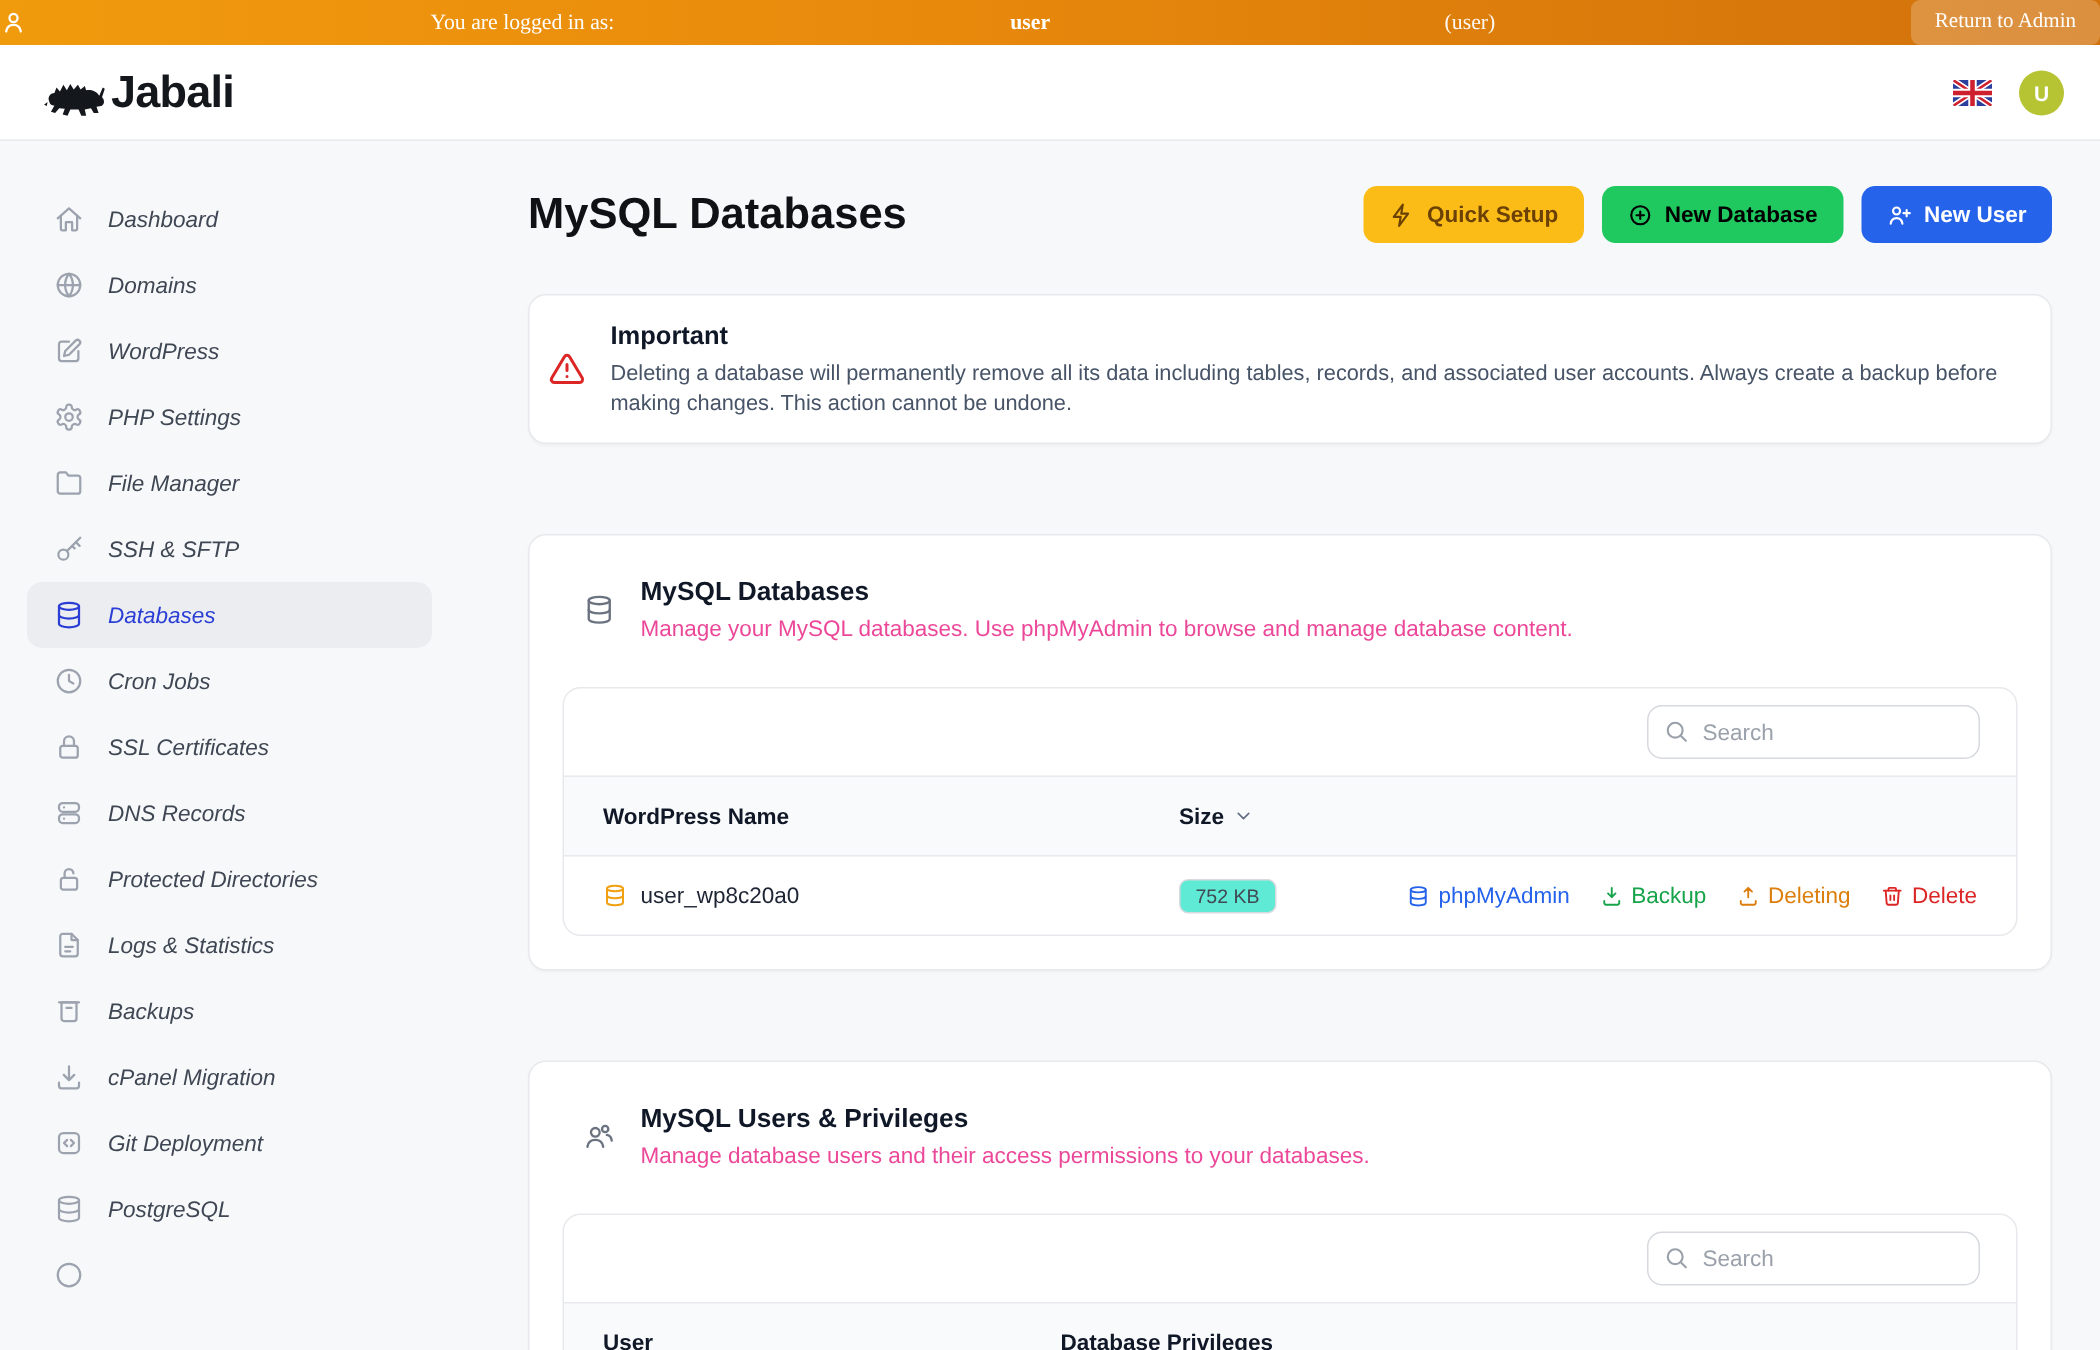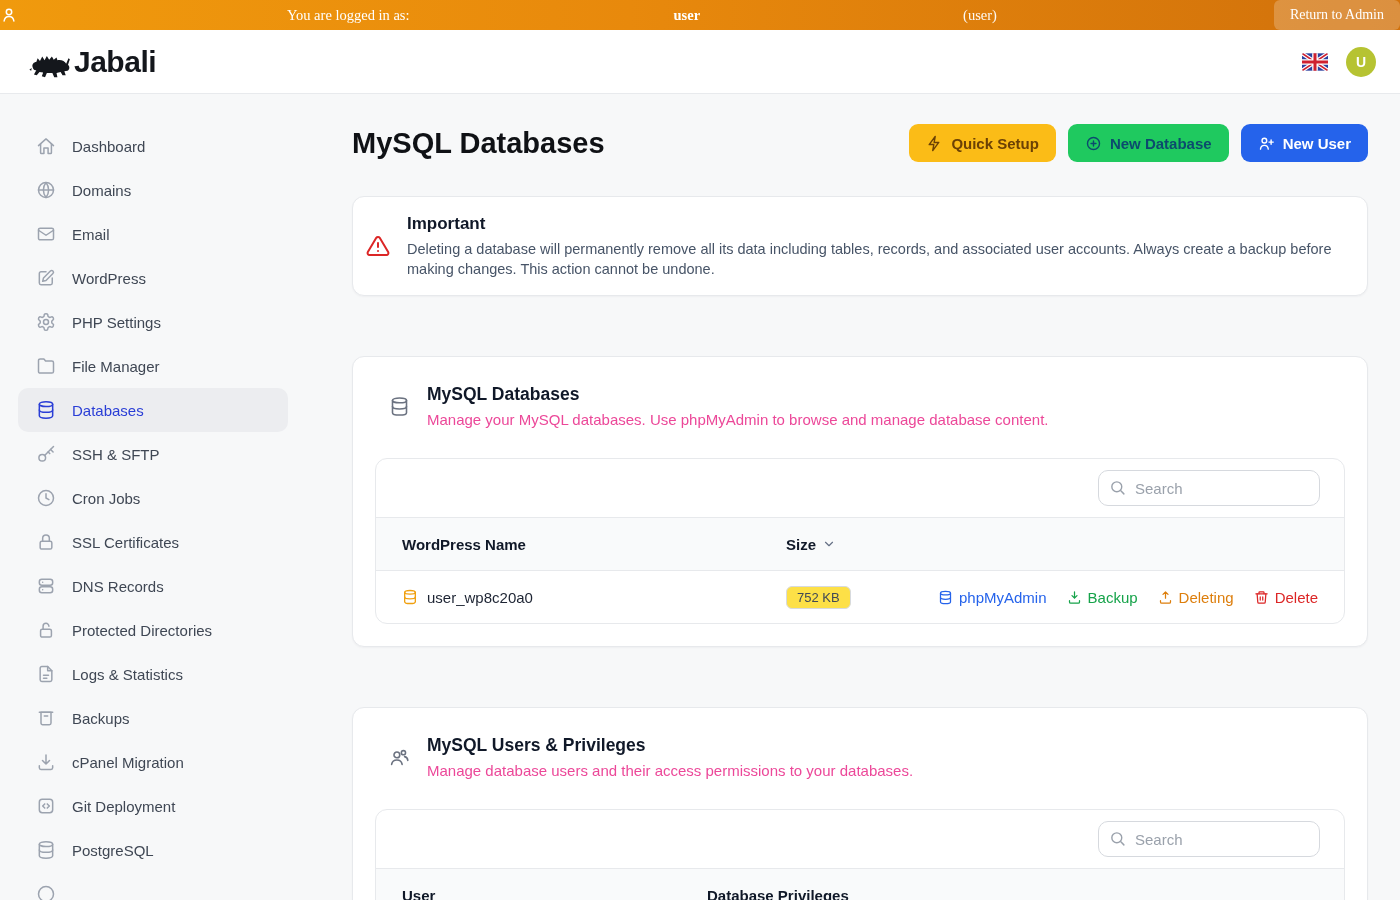--- a/index.html
+++ b/index.html
@@ -23,36 +23,36 @@
   .brand-name { font-size:30px; font-weight:800; color:#14171c; letter-spacing:-.5px; }
   .header-right { display:flex; align-items:center; gap:18px; }
   .flag { width:26px; height:18px; border-radius:2px; overflow:hidden; }
   .avatar { width:30px; height:30px; border-radius:50%; background:#b6c332; color:#fff;
     font-size:14px; font-weight:700; display:flex; align-items:center; justify-content:center; cursor:pointer; }
 
   
   .layout { display:flex; height:794px; }
   .sidebar { width:320px; padding:30px 32px 0 18px; flex:none; }
   .side-item { height:44px; display:flex; align-items:center; gap:16px; padding:0 18px;
-    border-radius:10px; font-size:15px; color:#3f4754; cursor:pointer; }
+    border-radius:10px; font-size:15px; color:#3f4754; cursor:pointer;font-style:italic; }
   .side-item svg { width:20px; height:20px; color:#9ca3af; flex:none; }
   .side-item.active { background:#ecedf0; color:#2a3ed6; font-weight:500; }
   .side-item.active svg { color:#2a3ed6; }
 
   .main { flex:1; padding:30px 32px 0 32px; min-width:0; }
 
   
   .title-row { display:flex; align-items:center; justify-content:space-between; }
   h1 { font-size:29px; line-height:38px; font-weight:800; color:#0f1115; }
   .actions { display:flex; gap:12px; }
   .btn { height:38px; border:none; border-radius:9px; padding:0 17px; font-size:15px; font-weight:600;
     font-family:inherit; display:inline-flex; align-items:center; gap:8px; cursor:pointer; }
   .btn svg { width:17px; height:17px; }
   .btn-amber { background:#fbbc17; color:#6b4105; }
-  .btn-green { background:#1fc95f; color:#0c4a6e; }
+  .btn-green { background:#1fc95f; color:#000000; }
   .btn-blue  { background:#2563eb; color:#fff; }
 
   
   .card { background:#fff; border:1px solid #e7e9ec; border-radius:12px;
     box-shadow:0 1px 2px rgba(16,24,40,.04); }
   .warning-card { margin-top:34px; padding:16px 13px; display:flex; align-items:center; gap:17px; }
   .warning-card svg { width:24px; height:24px; color:#dc2626; flex:none; }
   .warning-title { font-size:17px; font-weight:700; line-height:22px; margin-bottom:4px; color:#101828; }
   .warning-body { font-size:14.5px; line-height:20px; color:#475467; max-width:935px; }
 
@@ -74,21 +74,21 @@
     border-top:1px solid #e7e9ec; border-bottom:1px solid #e7e9ec; font-size:15px; font-weight:700; color:#101828; }
   .grid-db { grid-template-columns:384px 1fr auto; }
   .grid-users { grid-template-columns:305px 1fr; }
   .th-sort { display:flex; align-items:center; gap:6px; cursor:pointer; }
   .th-sort svg { width:14px; height:14px; color:#667085; }
 
   .trow { display:grid; align-items:center; height:52px; padding:0 26px; font-size:15px; }
   .db-name { display:flex; align-items:center; gap:9px; color:#1d2433; }
   .db-name svg { width:16px; height:16px; color:#f0a010; flex:none; }
   .size-badge { display:inline-block; justify-self:start; padding:3px 10px; border:1px solid #d7dade;
-    border-radius:6px; background:#fde047; font-size:13px; color:#414955; }
+    border-radius:6px; background:#5eead4; font-size:13px; color:#414955; }
   .row-actions { justify-self:end; display:flex; align-items:center; gap:20px; }
   .action-link { display:flex; align-items:center; gap:6px; font-size:15px; cursor:pointer; background:none;
     border:none; font-family:inherit; padding:0; }
   .action-link svg { width:15px; height:15px; }
   .lnk-blue { color:#2563eb; } .lnk-green { color:#16a34a; }
   .lnk-orange { color:#dd7e0c; } .lnk-red { color:#dc2626; }
 </style>
 </head>
 <body>
 
@@ -137,61 +137,54 @@
     <div class="side-item">
       <svg viewBox="0 0 24 24" fill="none" stroke="currentColor" stroke-width="1.8" stroke-linecap="round" stroke-linejoin="round">
           <circle cx="12" cy="12" r="9"></circle>
           <path d="M3 12h18"></path>
           <path d="M12 3a14.5 14.5 0 0 1 0 18a14.5 14.5 0 0 1 0-18z"></path>
         </svg>
       <span>Domains</span>
     </div>
     <div class="side-item">
       <svg viewBox="0 0 24 24" fill="none" stroke="currentColor" stroke-width="1.8" stroke-linecap="round" stroke-linejoin="round">
-          <rect x="3" y="5" width="18" height="14" rx="2"></rect>
-          <path d="M3 7.5l9 6 9-6"></path>
-        </svg>
-      <span>Email</span>
-    </div>
-    <div class="side-item">
-      <svg viewBox="0 0 24 24" fill="none" stroke="currentColor" stroke-width="1.8" stroke-linecap="round" stroke-linejoin="round">
           <path d="M12 4.5H6a2 2 0 0 0-2 2V18a2 2 0 0 0 2 2h11.5a2 2 0 0 0 2-2v-6"></path>
           <path d="M17.3 3.7a2.1 2.1 0 0 1 3 3L12 15l-4 1 1-4z"></path>
         </svg>
       <span>WordPress</span>
     </div>
     <div class="side-item">
       <svg viewBox="0 0 24 24" fill="none" stroke="currentColor" stroke-width="1.8" stroke-linecap="round" stroke-linejoin="round">
           <circle cx="12" cy="12" r="3"></circle>
           <path d="M12.22 2h-.44a2 2 0 0 0-2 2v.18a2 2 0 0 1-1 1.73l-.43.25a2 2 0 0 1-2 0l-.15-.08a2 2 0 0 0-2.73.73l-.22.38a2 2 0 0 0 .73 2.73l.15.1a2 2 0 0 1 1 1.72v.51a2 2 0 0 1-1 1.74l-.15.09a2 2 0 0 0-.73 2.73l.22.38a2 2 0 0 0 2.73.73l.15-.08a2 2 0 0 1 2 0l.43.25a2 2 0 0 1 1 1.73V20a2 2 0 0 0 2 2h.44a2 2 0 0 0 2-2v-.18a2 2 0 0 1 1-1.73l.43-.25a2 2 0 0 1 2 0l.15.08a2 2 0 0 0 2.73-.73l.22-.39a2 2 0 0 0-.73-2.73l-.15-.08a2 2 0 0 1-1-1.74v-.5a2 2 0 0 1 1-1.74l.15-.09a2 2 0 0 0 .73-2.73l-.22-.38a2 2 0 0 0-2.73-.73l-.15.08a2 2 0 0 1-2 0l-.43-.25a2 2 0 0 1-1-1.73V4a2 2 0 0 0-2-2z"></path>
         </svg>
       <span>PHP Settings</span>
     </div>
     <div class="side-item">
       <svg viewBox="0 0 24 24" fill="none" stroke="currentColor" stroke-width="1.8" stroke-linecap="round" stroke-linejoin="round">
           <path d="M21 18.5a2 2 0 0 1-2 2H5a2 2 0 0 1-2-2V5.5a2 2 0 0 1 2-2h4.5l2 2.5H19a2 2 0 0 1 2 2z"></path>
         </svg>
       <span>File Manager</span>
-    </div>
-    <div class="side-item active">
-      <svg viewBox="0 0 24 24" fill="none" stroke="currentColor" stroke-width="1.8" stroke-linecap="round" stroke-linejoin="round">
-          <ellipse cx="12" cy="5" rx="8" ry="2.8"></ellipse>
-          <path d="M4 5v7c0 1.55 3.6 2.8 8 2.8s8-1.25 8-2.8V5"></path>
-          <path d="M4 12v7c0 1.55 3.6 2.8 8 2.8s8-1.25 8-2.8v-7"></path>
-        </svg>
-      <span>Databases</span>
     </div>
     <div class="side-item">
       <svg viewBox="0 0 24 24" fill="none" stroke="currentColor" stroke-width="1.8" stroke-linecap="round" stroke-linejoin="round">
           <circle cx="7.5" cy="16.5" r="4"></circle>
           <path d="M10.3 13.7 21 3"></path>
           <path d="M17.5 6.5l3 3"></path>
           <path d="M14.5 9.5l2 2"></path>
         </svg>
       <span>SSH &amp; SFTP</span>
+    </div>
+    <div class="side-item active">
+      <svg viewBox="0 0 24 24" fill="none" stroke="currentColor" stroke-width="1.8" stroke-linecap="round" stroke-linejoin="round">
+          <ellipse cx="12" cy="5" rx="8" ry="2.8"></ellipse>
+          <path d="M4 5v7c0 1.55 3.6 2.8 8 2.8s8-1.25 8-2.8V5"></path>
+          <path d="M4 12v7c0 1.55 3.6 2.8 8 2.8s8-1.25 8-2.8v-7"></path>
+        </svg>
+      <span>Databases</span>
     </div>
     <div class="side-item">
       <svg viewBox="0 0 24 24" fill="none" stroke="currentColor" stroke-width="1.8" stroke-linecap="round" stroke-linejoin="round">
           <circle cx="12" cy="12" r="9"></circle>
           <path d="M12 7v5l3.5 2"></path>
         </svg>
       <span>Cron Jobs</span>
     </div>
     <div class="side-item">
       <svg viewBox="0 0 24 24" fill="none" stroke="currentColor" stroke-width="1.8" stroke-linecap="round" stroke-linejoin="round">

